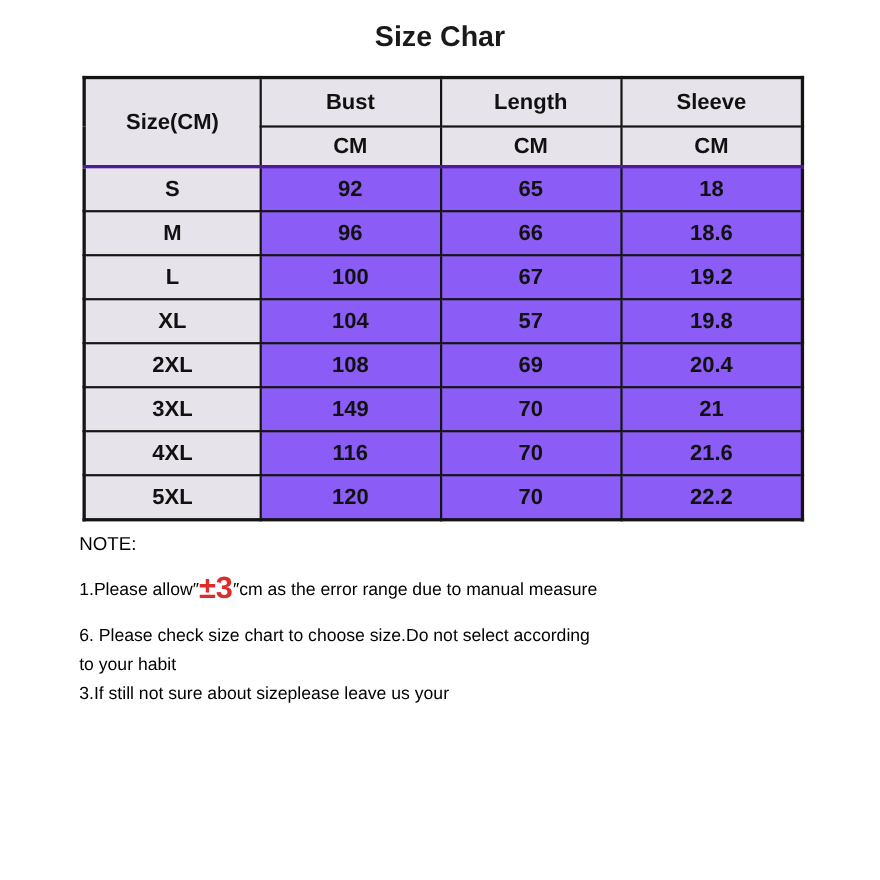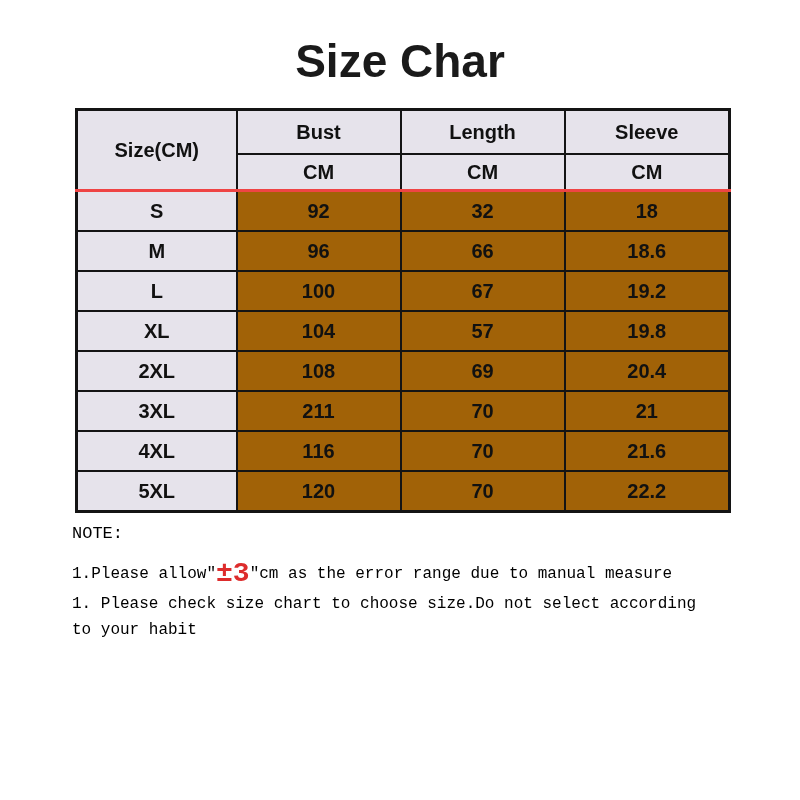--- a/index.html
+++ b/index.html
@@ -8,24 +8,24 @@
   }
   body {
     width: 800px;
     height: 800px;
     background: #ffffff;
     font-family: "Liberation Sans", sans-serif;
     color: #111111;
     overflow: hidden;
   }
   .page-title {
-    margin: 16px;
+    margin: 0;
     padding-top: 18px;
     text-align: center;
-    font-size: 46px;
+    font-size: 26px;
     font-weight: bold;
     letter-spacing: 0px;
     color: #1a1a1a;
   }
   table.size-table {
     border-collapse: collapse;
     table-layout: fixed;
     margin: 20px 0 0 75px;
     width: 653px;
     border: 3px solid #141414;
@@ -36,41 +36,41 @@
     text-align: center;
     vertical-align: middle;
     font-size: 20px;
     font-weight: bold;
     color: #111111;
     padding: 0;
   }
   tr.hdr-top th { height: 42px; }
   tr.hdr-unit th { height: 34px; }
   tr.data-row th, tr.data-row td { height: 38px; }
-  tr.hdr-unit { border-bottom: 3px solid #ef4444; margin-left: 11px; }
+  tr.hdr-unit { border-bottom: 3px solid #4c1d95; margin-left: 11px; }
   .shaded {
     background: #e6e3eb;
   }
   td.val {
-    background: #a16207;
+    background: #8b5cf6;
   }
   .notes {
     margin: 8px 0 0 72px;
     width: 670px;
-    font-family: Liberation Mono, monospace;
+    font-family: Liberation Sans, sans-serif;
     font-size: 16px;
     line-height: 26px;
     color: #000000;
   }
   .notes .heading {
     font-size: 17px;
     margin-bottom: 14px;
   }
   .note-line { white-space: nowrap; }
-  .note1 { margin: 2px 0 4px 0; }
+  .note1 { margin: 2px 0 16px 0; }
   .red-highlight {
     color: #dd2c2c;
     font-size: 28px;
     font-weight: bold;
     line-height: 26px;
     vertical-align: -3px;
   }
   .indent { padding-left: 8px; }
 </style>
 </head>
@@ -93,21 +93,21 @@
       <th class="shaded">Sleeve</th>
     </tr>
     <tr class="hdr-unit">
       <th class="shaded">CM</th>
       <th class="shaded">CM</th>
       <th class="shaded">CM</th>
     </tr>
     <tr class="data-row">
       <th class="shaded">S</th>
       <td class="val">92</td>
-      <td class="val">32</td>
+      <td class="val">65</td>
       <td class="val">18</td>
     </tr>
     <tr class="data-row">
       <th class="shaded">M</th>
       <td class="val">96</td>
       <td class="val">66</td>
       <td class="val">18.6</td>
     </tr>
     <tr class="data-row">
       <th class="shaded">L</th>
@@ -122,21 +122,21 @@
       <td class="val">19.8</td>
     </tr>
     <tr class="data-row">
       <th class="shaded">2XL</th>
       <td class="val">108</td>
       <td class="val">69</td>
       <td class="val">20.4</td>
     </tr>
     <tr class="data-row">
       <th class="shaded">3XL</th>
-      <td class="val">211</td>
+      <td class="val">149</td>
       <td class="val">70</td>
       <td class="val">21</td>
     </tr>
     <tr class="data-row">
       <th class="shaded">4XL</th>
       <td class="val">116</td>
       <td class="val">70</td>
       <td class="val">21.6</td>
     </tr>
     <tr class="data-row">
@@ -144,15 +144,16 @@
       <td class="val">120</td>
       <td class="val">70</td>
       <td class="val">22.2</td>
     </tr>
   </tbody>
 </table>
 
 <div class="notes">
   <div class="heading">NOTE:</div>
   <div class="note-line note1"><span>1.Please allow″</span><span class="red-highlight">±3</span><span>″cm as the error range due to manual measure</span></div>
-  <div class="note-line">1. Please check size chart to choose size.Do not select according</div>
+  <div class="note-line">6. Please check size chart to choose size.Do not select according</div>
   <div class="note-line">to your habit</div>
+  <div class="note-line">3.If still not sure about sizeplease leave us your</div>
 </div>
 
 </body></html>

